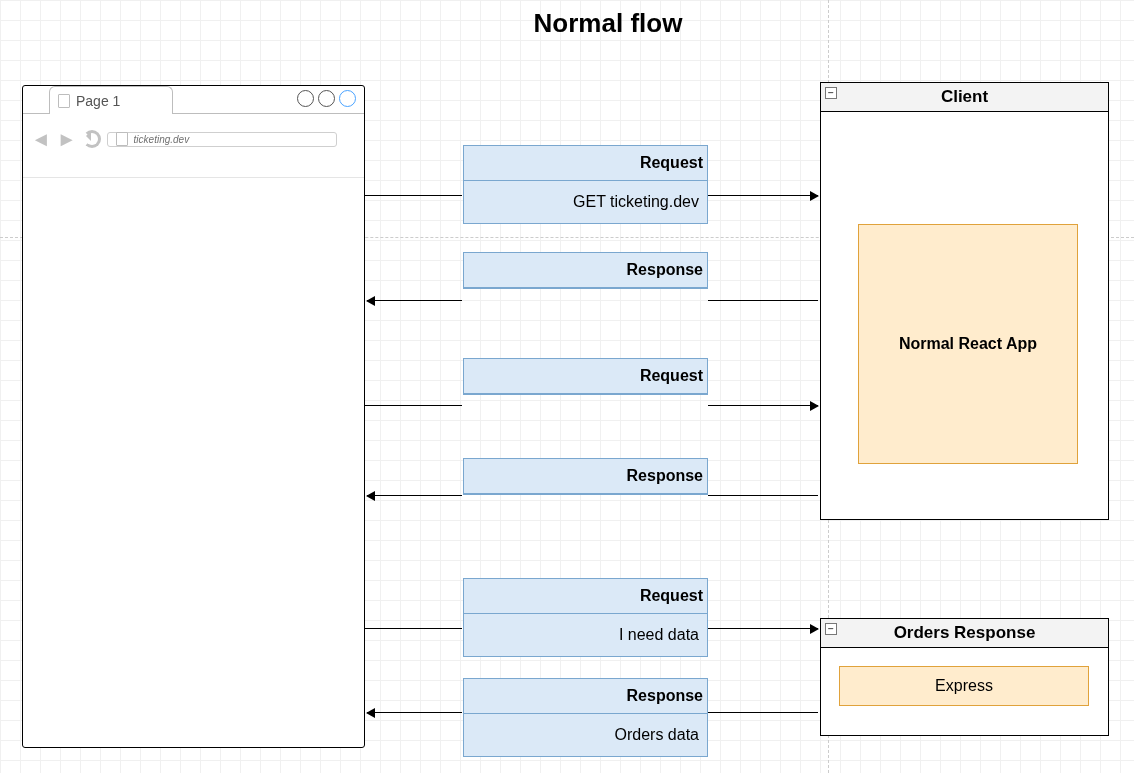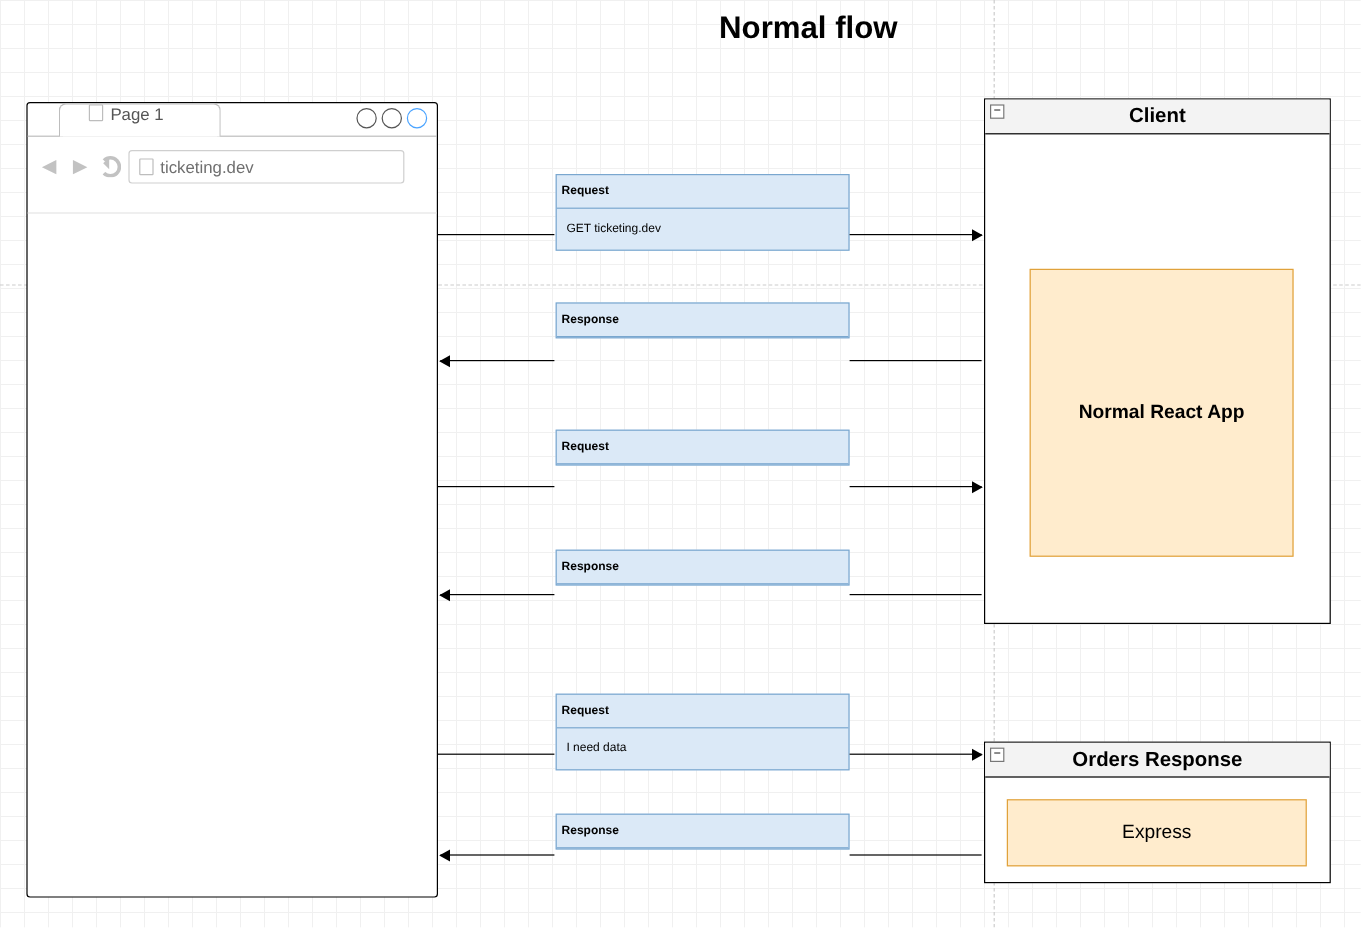--- a/index.html
+++ b/index.html
@@ -12,32 +12,32 @@
     linear-gradient(to right, #f0f0f0 1px, transparent 1px),
     linear-gradient(to bottom, #f0f0f0 1px, transparent 1px);
   background-size: 20px 20px;
 }
 
 
 .guide-v { position: absolute; top: 0; bottom: 0; border-left: 1px dashed #cccccc; }
 .guide-h { position: absolute; left: 0; right: 0; border-top: 1px dashed #cccccc; }
 
 
-.title { position: absolute; font-weight: bold; font-size: 26px; text-align: right; }
+.title { position: absolute; font-weight: bold; font-size: 26px; text-align: center; }
 
 
 .browser {
   position: absolute; background: #ffffff; border: 1px solid #000; border-radius: 3px;
 }
 .browser-chrome { position: relative; height: 92px; border-bottom: 1px solid #e5e5e5; }
 .tab {
-  position: absolute; left: 26px; top: 0; width: 135px; height: 28px;
+  position: absolute; left: 26px; top: 0; width: 124px; height: 28px;
   border: 1px solid #bdbdbd; border-bottom: none;
   border-radius: 6px 6px 0 0; background: #ffffff;
-  display: flex; align-items: flex-start; gap: 6px; padding: 0 24px;
+  display: flex; align-items: center; gap: 6px; padding: 0 8px;
 }
 .tab-under { position: absolute; left: 0; right: 0; top: 27px; border-top: 1px solid #bdbdbd; }
 .tab-file-icon {
   width: 12px; height: 14px; border: 1px solid #bdbdbd; border-radius: 1px; flex: none;
   background: linear-gradient(135deg, transparent 4px, #fff 0) top right / 6px 6px no-repeat;
 }
 .tab-label { font-size: 14px; color: #555; }
 .win-btns { position: absolute; right: 8px; top: 4px; display: flex; gap: 4px; }
 .win-btn { width: 17px; height: 17px; border: 1.5px solid #555; border-radius: 50%; }
 .win-btn.blu { border-color: #4aa3ff; }
@@ -45,29 +45,29 @@
 .nav-ico { color: #c2c2c2; font-size: 20px; line-height: 1; }
 .reload-ico {
   width: 18px; height: 18px; border: 3px solid #c2c2c2; border-left-color: transparent;
   border-radius: 50%; position: relative;
 }
 .reload-ico::after {
   content: ""; position: absolute; left: -5px; top: -2px;
   border: 5px solid transparent; border-right-color: #c2c2c2;
 }
 .addr {
-  flex: 1; max-width: 230px; height: 28px; border: 1px solid #cfcfcf; border-radius: 3px;
-  display: flex; align-items: center; gap: 6px; padding: 0 8px; color: #6f6f6f; font-size: 14px;
+  flex: 1; max-width: 230px; height: 15px; border: 1px solid #cfcfcf; border-radius: 3px;
+  display: flex; align-items: center; gap: 6px; padding: 0 8px; color: #6f6f6f; font-size: 10px; font-style: italic;
 }
 .addr .tab-file-icon { width: 12px; height: 14px; }
 
 
 .msg {
   position: absolute; width: 245px; background: #dbe9f7; border: 1px solid #7aa7cf;
-  font-size: 10px; text-align: left;
+  font-size: 16px; text-align: right;
 }
 .msg .hdr { font-weight: bold; padding: 8px 4px; border-bottom: 1px solid #7aa7cf; }
 .msg .body { padding: 10px 8px; line-height: 1.4; }
 
 
 .panel {
   position: absolute; background: #ffffff; border: 1px solid #000;
 }
 .panel .panel-title {
   position: relative; text-align: center; font-weight: bold; font-size: 17px;
@@ -143,21 +143,21 @@
     </div>
   </div>
 </div>
 
 <div class="panel" style="left:820px; top:618px; width:289px; height:118px">
   <div class="panel-title">
     <span class="collapse-icon">−</span>
     <span>Orders Response</span>
   </div>
   <div class="panel-body">
-    <div class="inner-box small" style="left:18px; top:18px; width:250px; height:56px">
+    <div class="inner-box small" style="left:18px; top:18px; width:250px; height:40px">
       <span>Express</span>
     </div>
   </div>
 </div>
 
 <div class="msg" style="left:463px; top:145px">
   <div class="hdr">Request</div>
   <div class="body">GET ticketing.dev</div>
 </div>
 
@@ -173,20 +173,21 @@
   <div class="hdr">Response</div>
 </div>
 
 <div class="msg" style="left:463px; top:578px">
   <div class="hdr">Request</div>
   <div class="body">I need data</div>
 </div>
 
 <div class="msg" style="left:463px; top:678px">
   <div class="hdr">Response</div>
+  <div class="body">Orders data</div>
 </div>
 
 <div class="arrow" style="left:365px; top:195px; width:97px"></div>
 <div class="arrow" style="left:708px; top:195px; width:110px">
     <span class="head-r"></span>
   </div>
 
 <div class="arrow" style="left:708px; top:300px; width:110px"></div>
 <div class="arrow" style="left:367px; top:300px; width:95px">
     <span class="head-l"></span>

